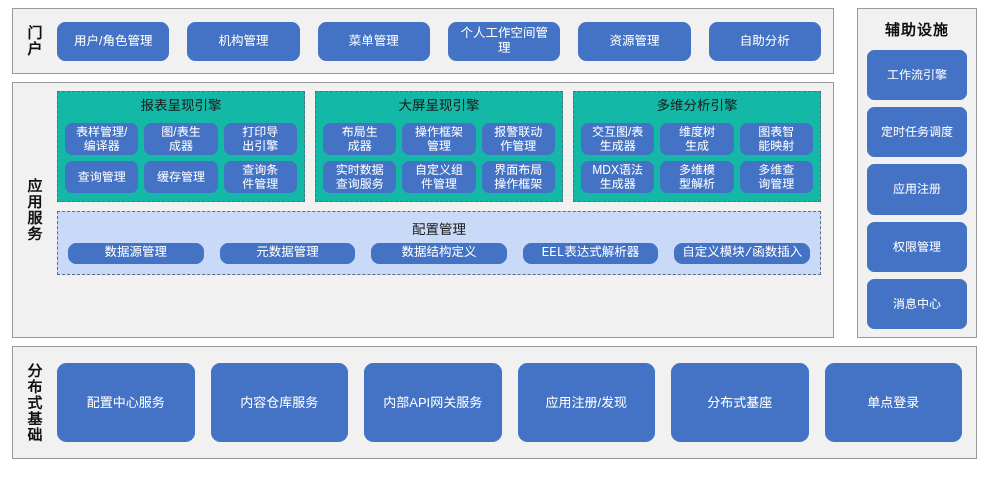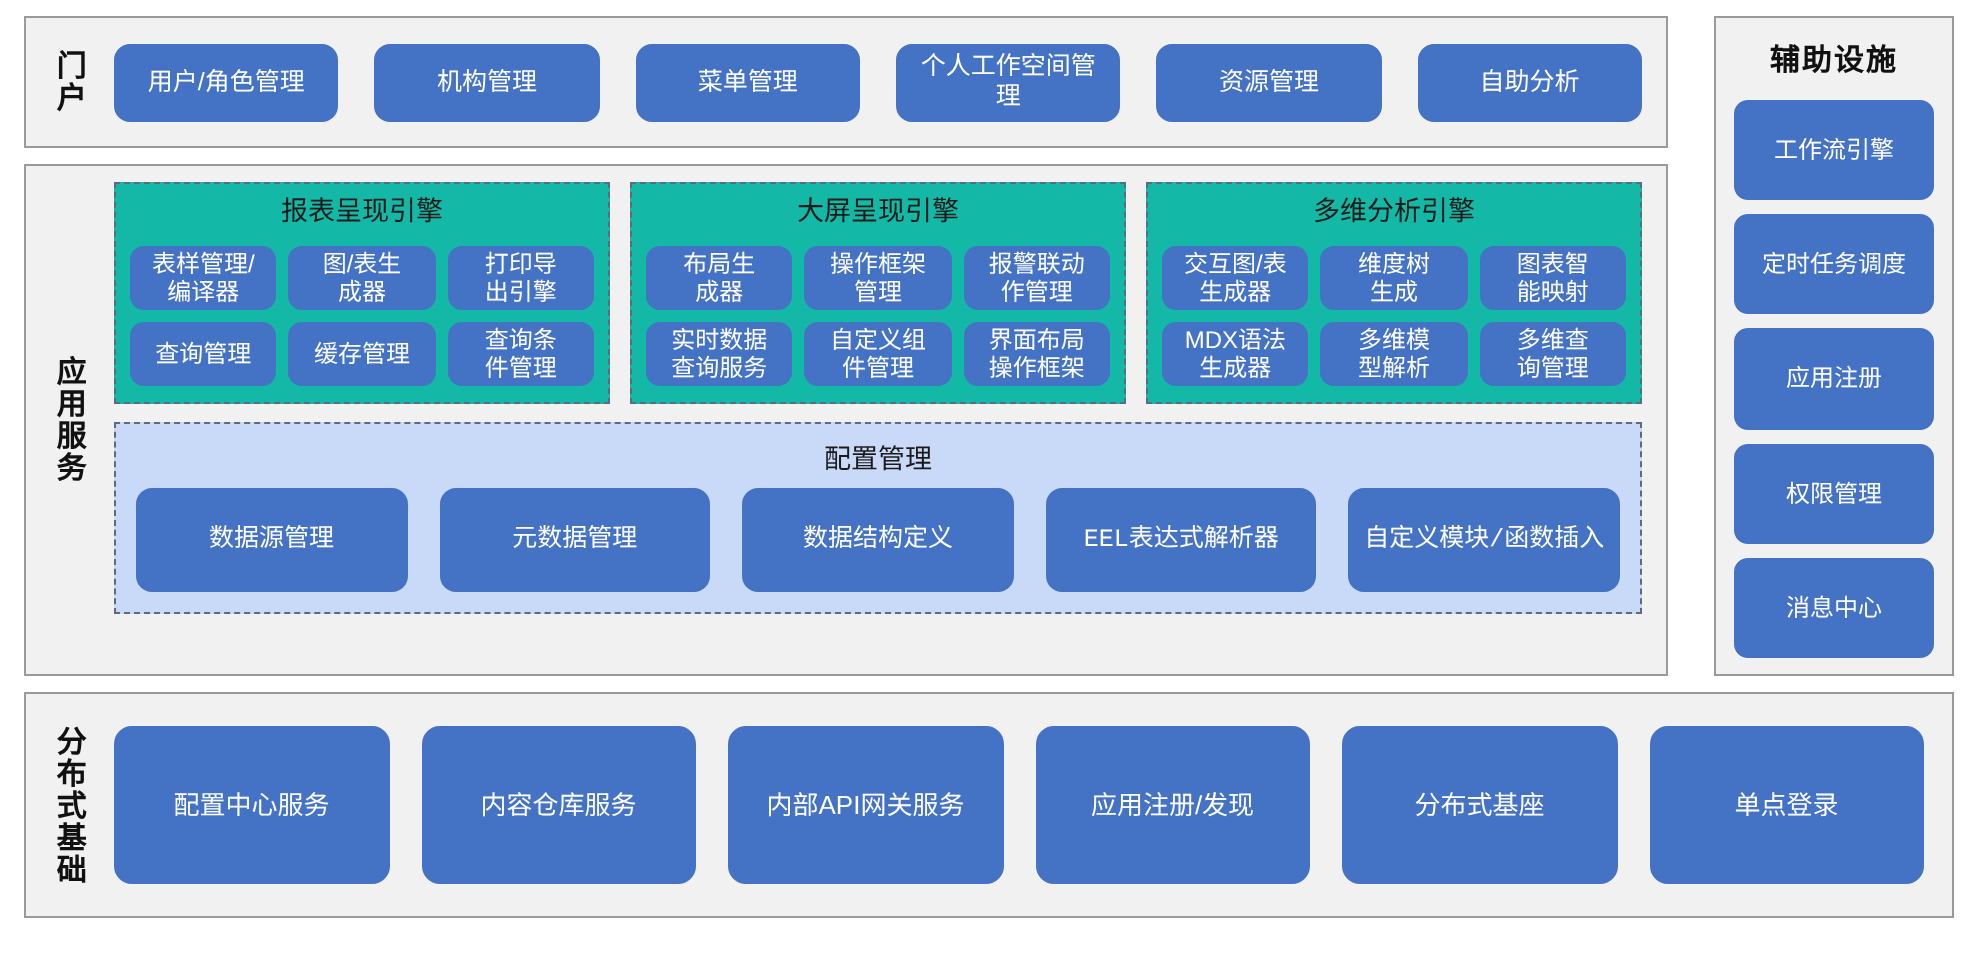--- a/index.html
+++ b/index.html
@@ -174,21 +174,21 @@
     padding: 2px 0 5px 0;
     user-select: none;
   }
   .config-row {
     display: flex;
     flex-direction: row;
     gap: 16px;
   }
   .config-row .btn {
     flex: 1 1 0;
-    height: 52px;
+    height: 21px;
     font-size: 12.5px;
     border-radius: 8px;
   }
 
   
   .aux-section {
     flex: 0 0 120px;
     width: 120px;
     background: #f1f1f1;
     border: 1px solid #9a9a9a;

